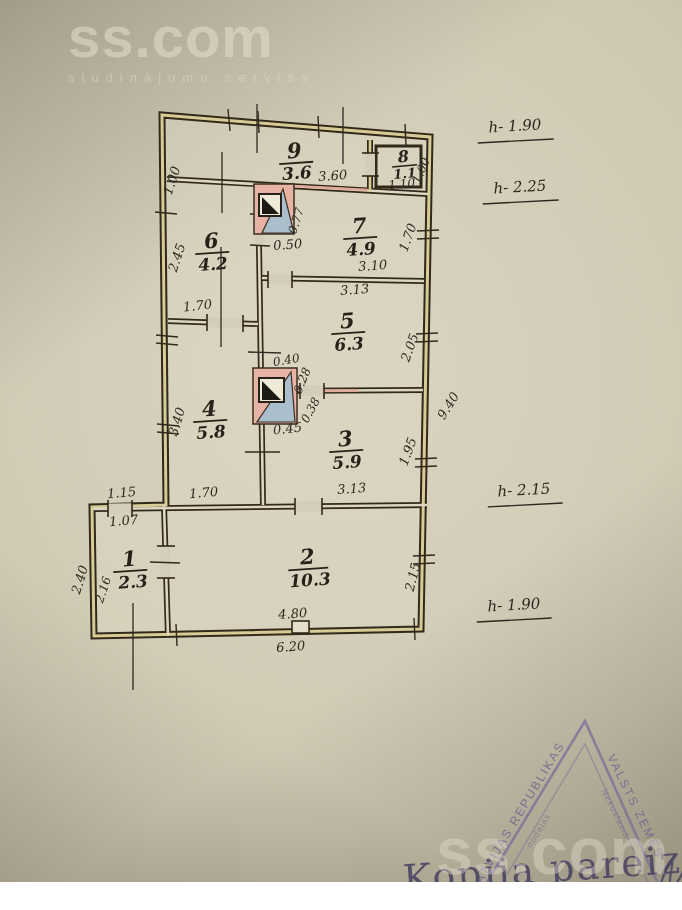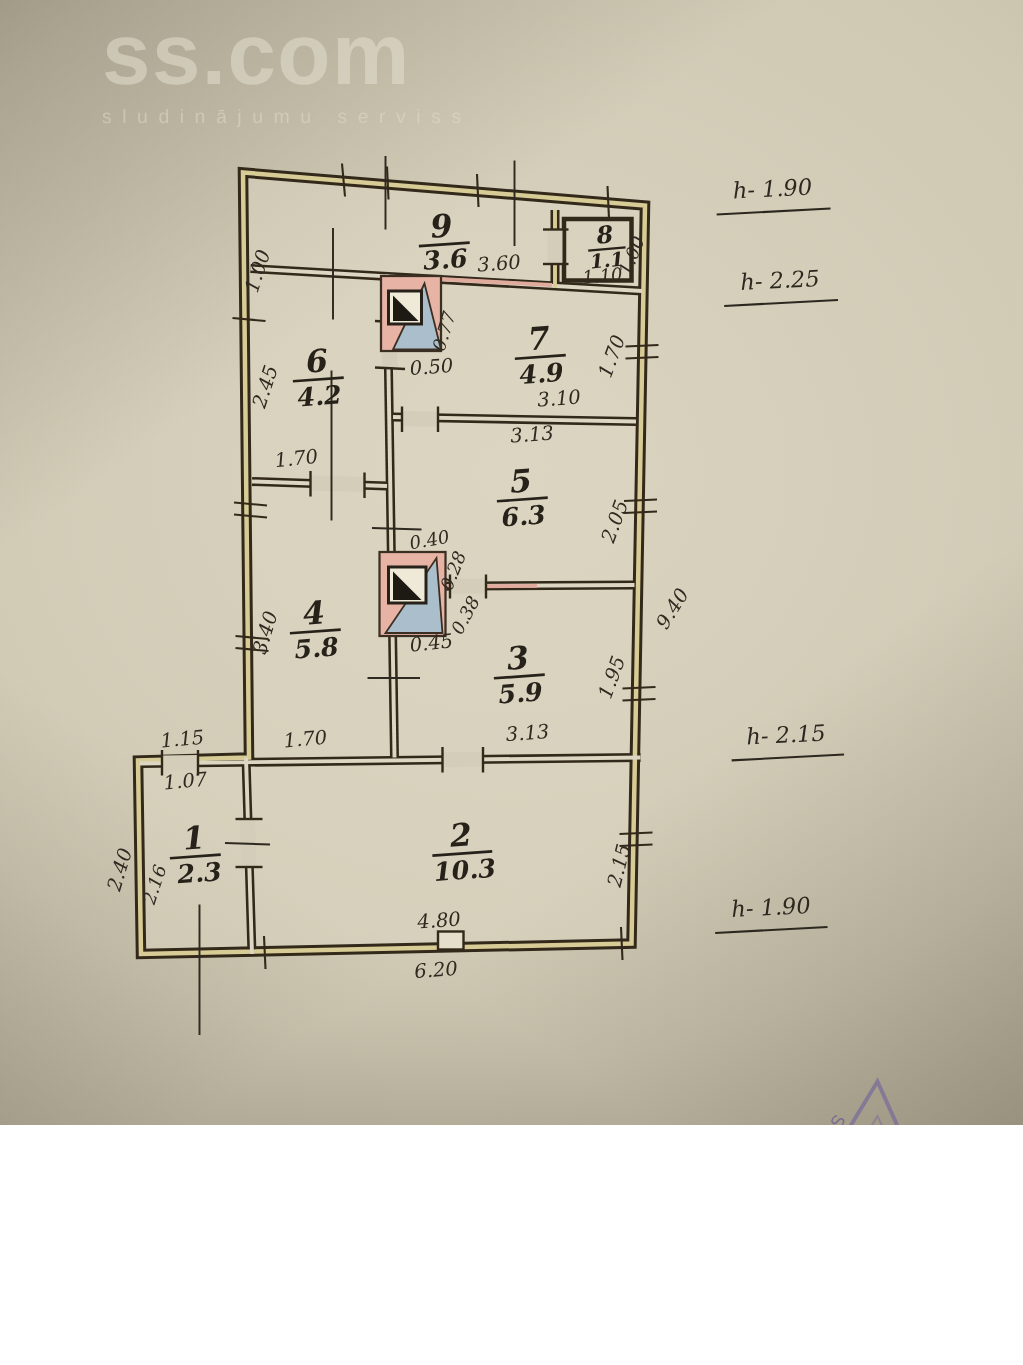--- a/index.html
+++ b/index.html
@@ -1,17 +1,17 @@
 <!DOCTYPE html>
 <html><head>
 <meta charset="utf-8">
 <style>
   html,body{margin:0;padding:0;}
   .page{
-    position:relative;width:682px;height:750px;overflow:hidden;
+    position:relative;width:682px;height:882px;overflow:hidden;
     font-family:"DejaVu Serif", serif;
     background-image:
       linear-gradient(145deg, rgba(52,46,30,.28), rgba(52,46,30,0) 30%),
       linear-gradient(325deg, rgba(52,46,30,.30), rgba(52,46,30,0) 32%),
       linear-gradient(35deg, rgba(52,46,30,.22), rgba(52,46,30,0) 25%),
       radial-gradient(120% 95% at 50% 42%, #dad4c0 0%, #cfc9b4 55%, #b2ab96 100%);
   }
   svg{position:absolute;left:0;top:0;}
   
   .wm-top{position:absolute;left:68px;top:8px;z-index:3;pointer-events:none;}

